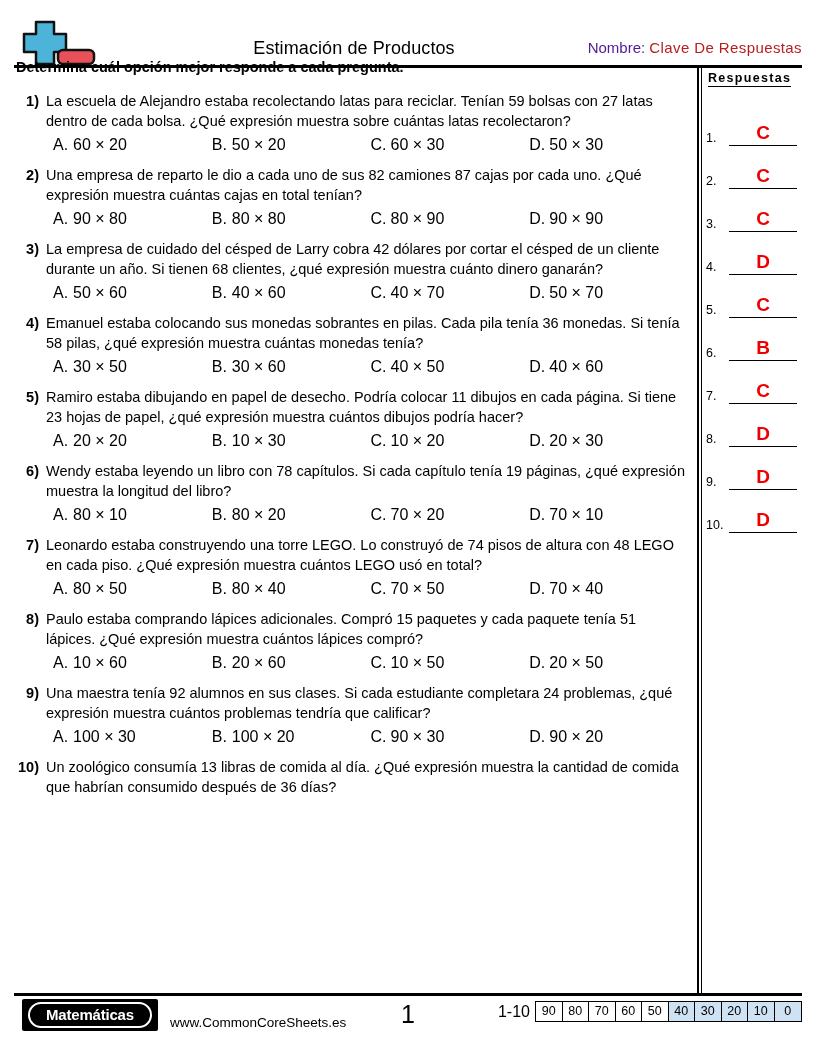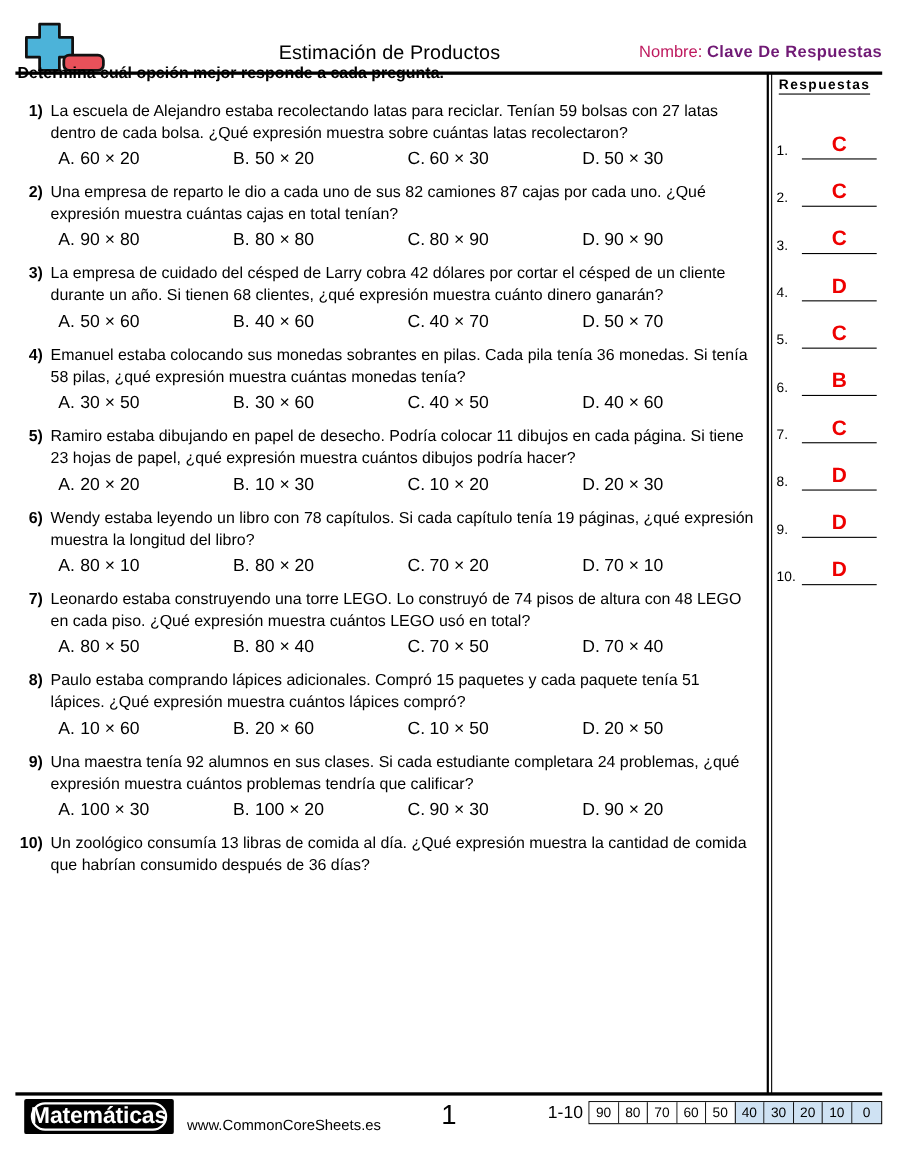--- a/index.html
+++ b/index.html
@@ -51,24 +51,24 @@
   }
 
   .name-block {
     position: absolute;
     right: 0px;
     top: 24px;
     font-size: 15px;
     line-height: 20px;
     white-space: nowrap;
   }
-  .name-label { color: #be185d; }
+  .name-label { color: #4c1d95; }
   .name-value {
-    color: #701a75;
-    font-weight: bold;
+    color: #b91c1c;
+    font-weight: normal;
     letter-spacing: 0.4px;
   }
 
   .header-rule {
     position: absolute;
     left: 14px;
     top: 65px;
     width: 788px;
     height: 3px;
     background: #000;
@@ -232,21 +232,21 @@
     border-radius: 13px;
     box-sizing: border-box;
   }
   .brand-text {
     position: absolute;
     left: 0;
     top: 4px;
     width: 136px;
     text-align: center;
     color: #fff;
-    font-size: 21px;
+    font-size: 15px;
     font-weight: bold;
     line-height: 24px;
     letter-spacing: -0.2px;
   }
   .site {
     position: absolute;
     left: 156px;
     top: 18px;
     font-size: 13.5px;
     line-height: 18px;

